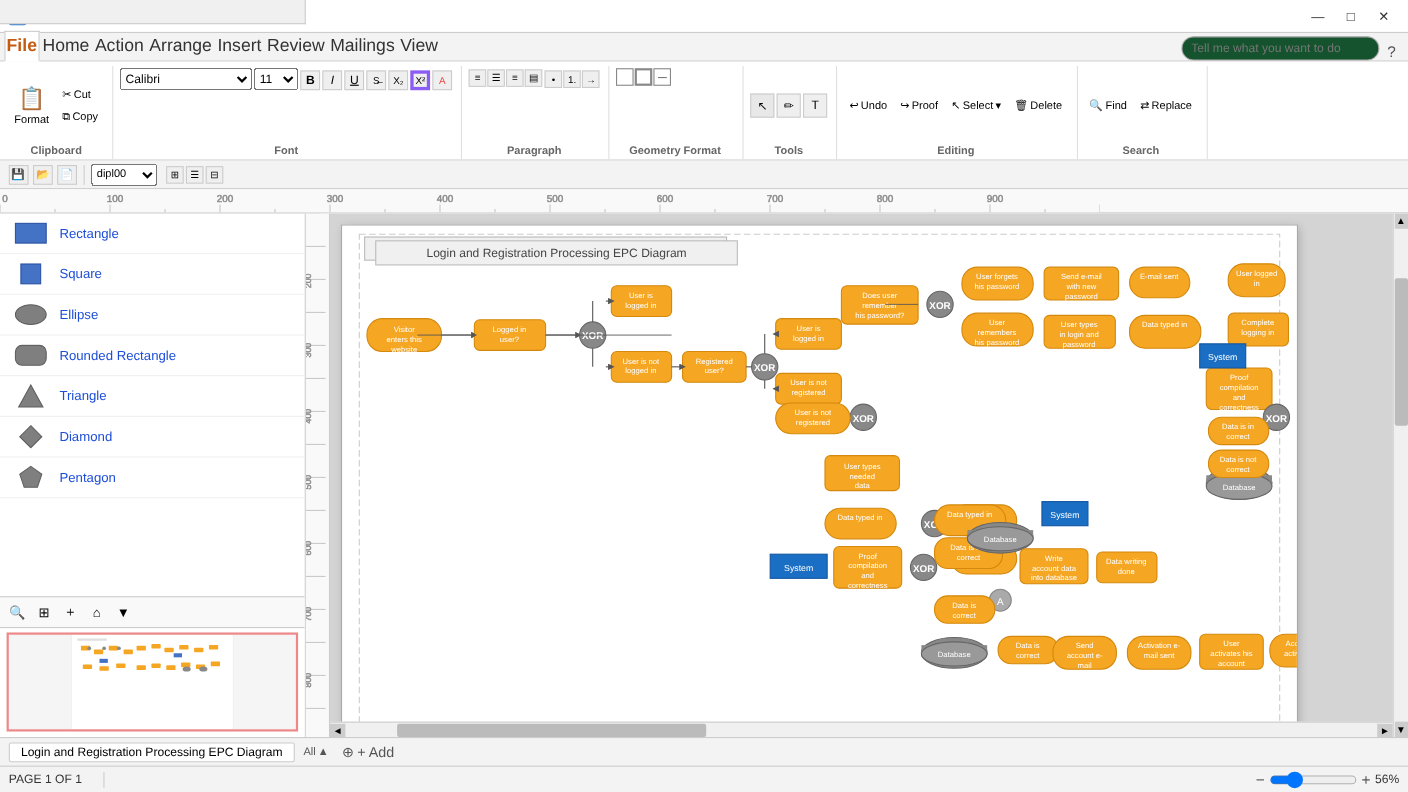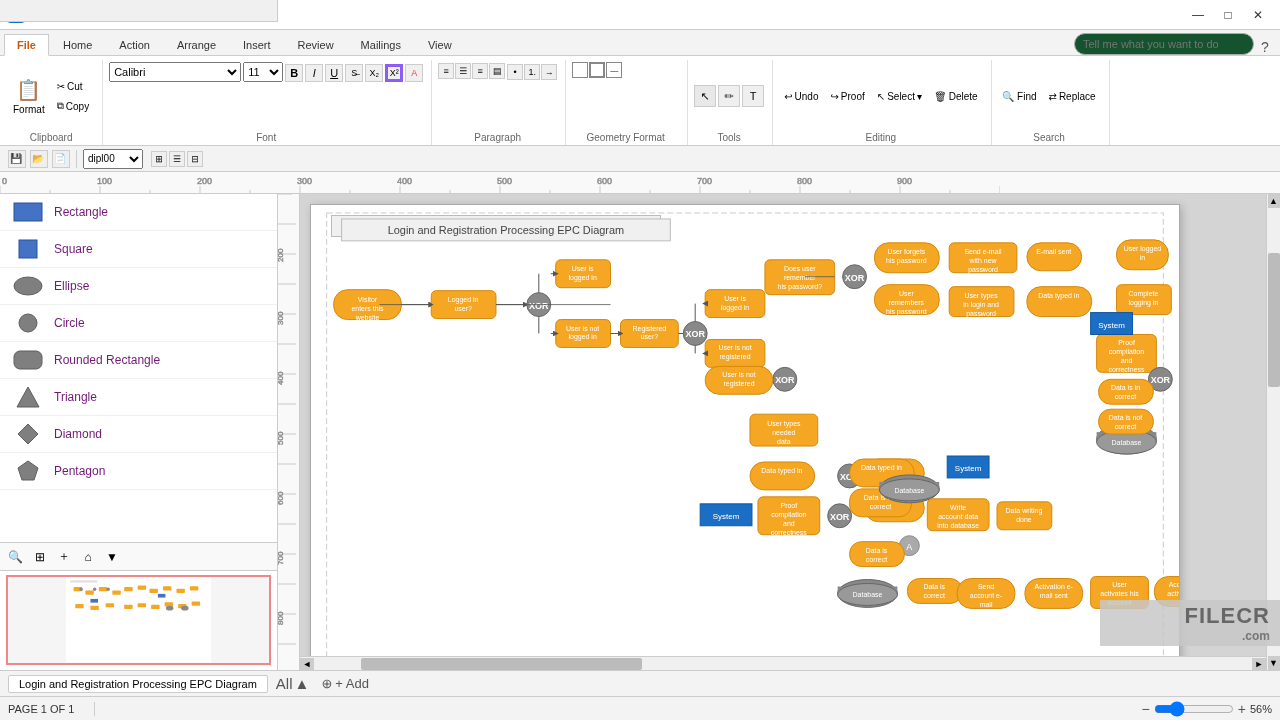--- a/index.html
+++ b/index.html
@@ -30,22 +30,22 @@
     
     #ribbon-tabs {
       height: 26px;
       background: #f3f3f3;
       display: flex;
       align-items: flex-end;
       border-bottom: 1px solid #ccc;
       padding-left: 4px;
     }
     .ribbon-tab {
-      padding: 4px 12px;
-      font-size: 11px;
+      padding: 4px 1px;
+      font-size: 16px;
       cursor: pointer;
       border: 1px solid transparent;
       border-bottom: none;
       color: #333;
       background: transparent;
       margin-right: 1px;
     }
     .ribbon-tab.active {
       background: #fff;
       border-color: #ccc;
@@ -67,21 +67,21 @@
     }
     .ribbon-group {
       display: flex;
       flex-direction: column;
       align-items: flex-start;
       border-right: 1px solid #e0e0e0;
       padding: 2px 8px 2px 4px;
       min-width: 60px;
     }
     .ribbon-group-label {
-      font-size: 10px; color: #666; text-align: center; width: 100%; margin-top: auto; padding-top: 2px;
+      font-size: 10px; color: #666; text-align: center; width: 100%; margin-top: auto; padding-top: 2px; font-weight: bold;
     }
     .ribbon-items { display: flex; align-items: center; gap: 2px; flex: 1; }
     .ribbon-btn {
       display: flex; flex-direction: column; align-items: center; justify-content: center;
       padding: 2px 4px; cursor: pointer; border: 1px solid transparent; border-radius: 2px; font-size: 10px; min-width: 28px; height: 56px;
     }
     .ribbon-btn .icon { font-size: 20px; margin-bottom: 2px; }
     .ribbon-btn-small {
       display: flex; align-items: center; gap: 2px; padding: 2px 4px; cursor: pointer; border: 1px solid transparent; border-radius: 2px; font-size: 10px; height: 18px;
     }
@@ -110,21 +110,21 @@
       width: 278px;
       background: #fff;
       border-right: 1px solid #ccc;
       overflow-y: auto;
       display: flex;
       flex-direction: column;
     }
     .shape-item {
       display: flex; align-items: center; gap: 10px;
       padding: 6px 12px; cursor: pointer; border-bottom: 1px solid #f0f0f0;
-      font-size: 12px; color: #701a75;
+      font-size: 12px; color: #1d4ed8;
     }
     .shape-icon { width: 32px; height: 24px; display: flex; align-items: center; justify-content: center; }
 
     
     #canvas-area {
       flex: 1;
       background: #d4d4d4;
       overflow: hidden;
       position: relative;
     }
@@ -265,21 +265,21 @@
           <span>⧉</span>
           <span>Copy</span>
         </div>
       </div>
     </div>
     <div class="ribbon-group-label">Clipboard</div>
   </div>
 
   <div class="ribbon-group format">
     <div class="ribbon-items" style="flex-wrap:wrap; gap:2px; align-content:flex-start;">
-      <select style="height:20px; font-size:11px; width:132px;"><option>Calibri</option></select>
+      <select style="height:20px; font-size:11px; width:120px;"><option>Calibri</option></select>
       <select style="height:20px; font-size:11px; width:40px;"><option>11</option></select>
       <div style="display:flex; gap:2px; margin-top:2px;">
         <button style="width:18px;height:18px;font-weight:bold;font-size:11px;cursor:pointer;border:1px solid #ccc;">B</button>
         <button style="width:18px;height:18px;font-style:italic;font-size:11px;cursor:pointer;border:1px solid #ccc;">I</button>
         <button style="width:18px;height:18px;text-decoration:underline;font-size:11px;cursor:pointer;border:1px solid #ccc;">U</button>
         <button style="width:18px;height:18px;font-size:9px;cursor:pointer;border:1px solid #ccc;">S̶</button>
         <button style="width:18px;height:18px;font-size:9px;cursor:pointer;border:1px solid #ccc;">X₂</button>
         <button style="width:18px;height:18px;font-size:9px;cursor:pointer;border:3px solid #8b5cf6;">X²</button>
         <button style="width:18px;height:18px;font-size:9px;cursor:pointer;border:1px solid #ccc;color:#e44;">A</button>
       </div>
@@ -427,28 +427,20 @@
 
         <div class="shape-item">
           <div class="shape-icon">
             <svg width="30" height="20">
                 <ellipse cx="15" cy="10" rx="14" ry="9" fill="#7f7f7f" stroke="#5f5f5f" stroke-width="1"></ellipse>
               </svg>
           </div>
           <span>Ellipse</span>
         </div>
 
-        <div class="shape-item">
-          <div class="shape-icon">
-            <svg width="20" height="20">
-                <circle cx="10" cy="10" r="9" fill="#7f7f7f" stroke="#5f5f5f" stroke-width="1"></circle>
-              </svg>
-          </div>
-          <span>Circle</span>
-        </div>
 
         <div class="shape-item">
           <div class="shape-icon">
             <svg width="30" height="20">
                 <rect x="1" y="1" width="28" height="18" rx="6" ry="6" fill="#7f7f7f" stroke="#5f5f5f" stroke-width="1"></rect>
               </svg>
           </div>
           <span>Rounded Rectangle</span>
         </div>
 
@@ -825,36 +817,32 @@
         </div>
 
         <div style="position:absolute;bottom:0;left:0;right:14px;height:14px;background:#f0f0f0;border-top:1px solid #ccc;display:flex;align-items:center;">
           <div style="width:14px;height:12px;background:#ccc;cursor:pointer;display:flex;align-items:center;justify-content:center;font-size:9px;">◄</div>
           <div style="flex:1;height:12px;position:relative;">
             <div style="position:absolute;left:5%;width:30%;height:12px;background:#bbb;border-radius:2px;"></div>
           </div>
           <div style="width:14px;height:12px;background:#ccc;cursor:pointer;display:flex;align-items:center;justify-content:center;font-size:9px;">►</div>
         </div>
 
-        <div id="watermark">
-          <span style="font-size:22px;font-weight:900;color:#555;letter-spacing:1px;">FILECR</span>
-          <span style="font-size:12px;color:#666;">.com</span>
-        </div>
 
       </div>
     </div>
   </div>
 
   <div style="height:50px; flex-shrink:0;">
 
     <div id="page-tabs">
       <div class="page-tab">
         <span>Login and Registration Processing EPC Diagram</span>
       </div>
-      <span style="font-size:15px;color:#555;margin-left:4px;display:flex;align-items:center;gap:2px;">
+      <span style="font-size:10px;color:#555;margin-left:4px;display:flex;align-items:center;gap:2px;">
         <span>All</span>
         <span>▲</span>
       </span>
       <span style="font-size:13px;color:#555;margin-left:8px;cursor:pointer;display:flex;align-items:center;gap:3px;">
         <span>⊕</span>
         <span>+ Add</span>
       </span>
     </div>
 
     <div id="statusbar">

